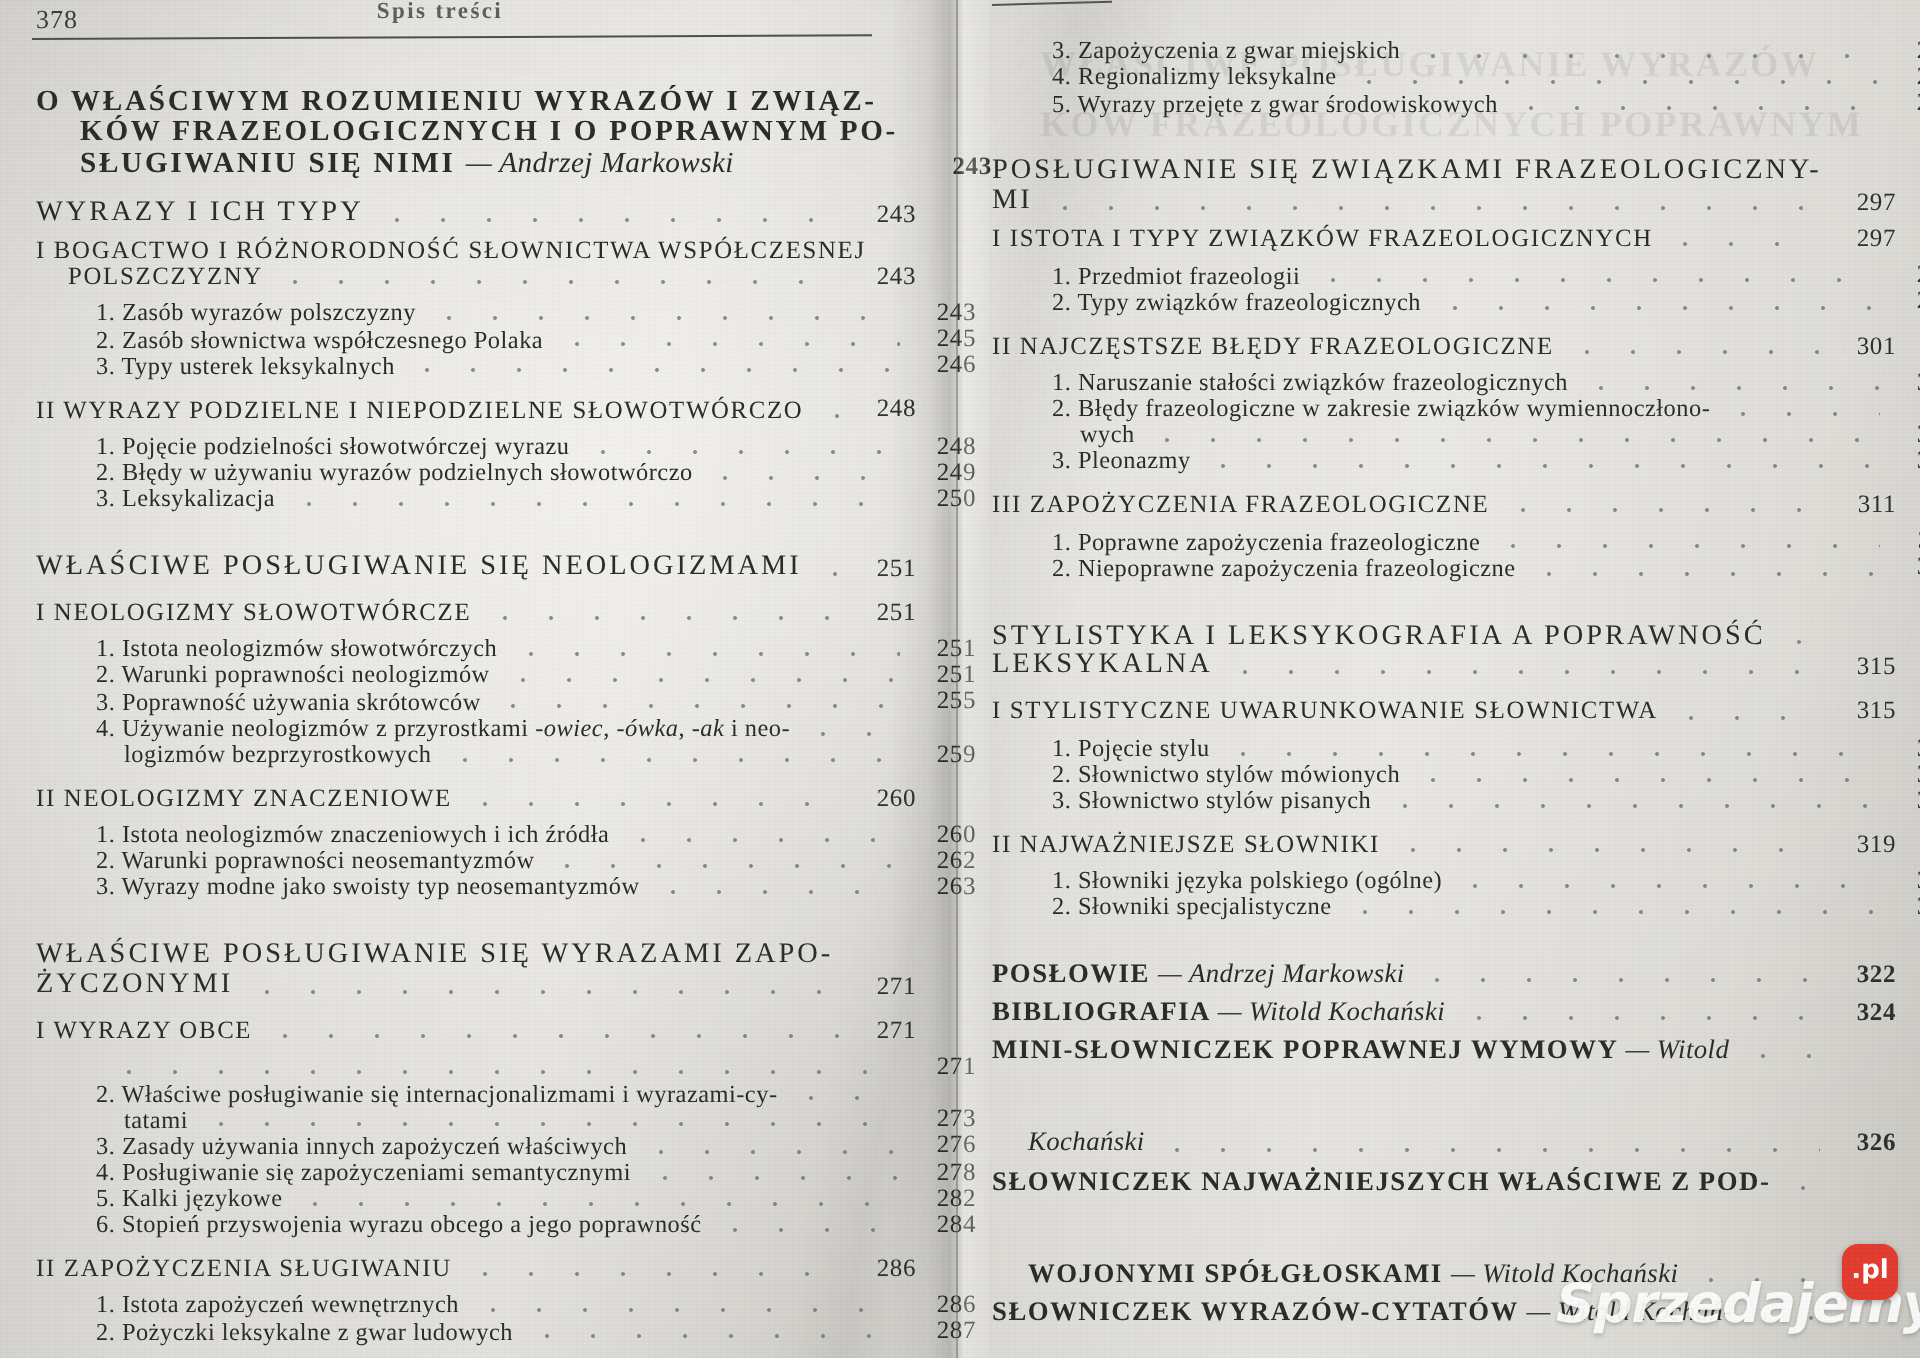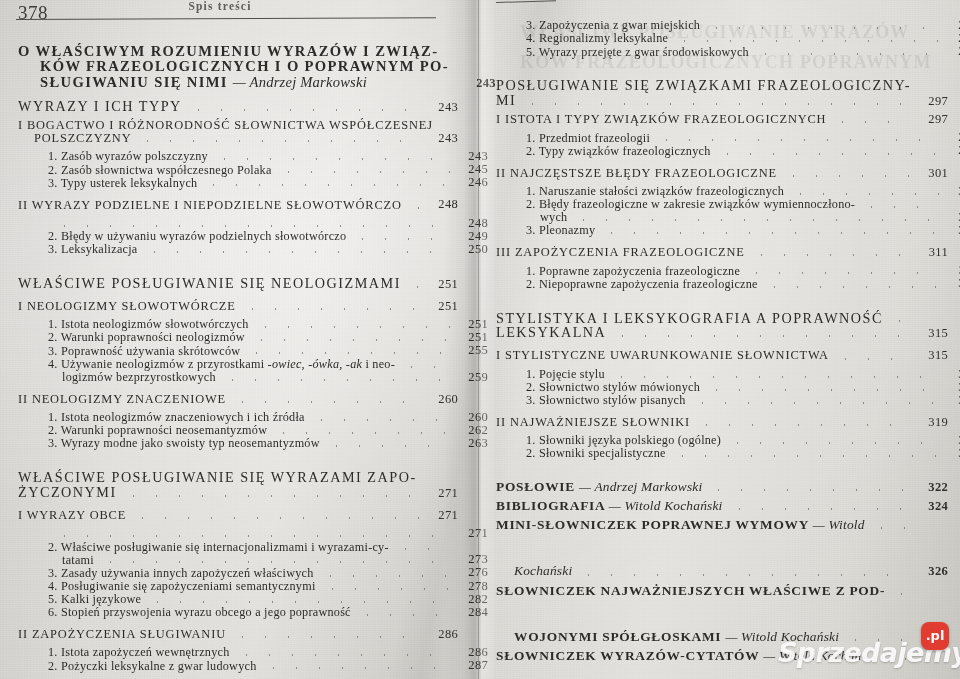--- a/index.html
+++ b/index.html
@@ -70,21 +70,21 @@
     position: absolute;
     top: 0px;
     left: 0px;
     width: 440px;
     height: 22px;
   }
   .folio {
     position: absolute;
     left: 18px;
     top: 2px;
-    font-size: 19px;
+    font-size: 13px;
     letter-spacing: .5px;
     color: #3a3a37;
   }
   .runhead-title {
     position: absolute;
     left: 0;
     top: 0px;
     width: 440px;
     text-align: center;
     font-size: 11.5px;
@@ -302,20 +302,21 @@
           <span class="pg">246</span>
         </div>
         <div class="sp-s"></div>
         <div class="row lvl-section">
           <span class="txt">II WYRAZY PODZIELNE I NIEPODZIELNE SŁOWOTWÓRCZO</span>
           <span class="dots"></span>
           <span class="pg">248</span>
         </div>
         <div class="sp-xs"></div>
         <div class="row lvl-item">
+          <span class="txt">1.  Pojęcie podzielności słowotwórczej wyrazu</span>
           <span class="dots"></span>
           <span class="pg">248</span>
         </div>
         <div class="row lvl-item">
           <span class="txt">2.  Błędy w używaniu wyrazów podzielnych słowotwórczo</span>
           <span class="dots"></span>
           <span class="pg">249</span>
         </div>
         <div class="row lvl-item">
           <span class="txt">3.  Leksykalizacja</span>

